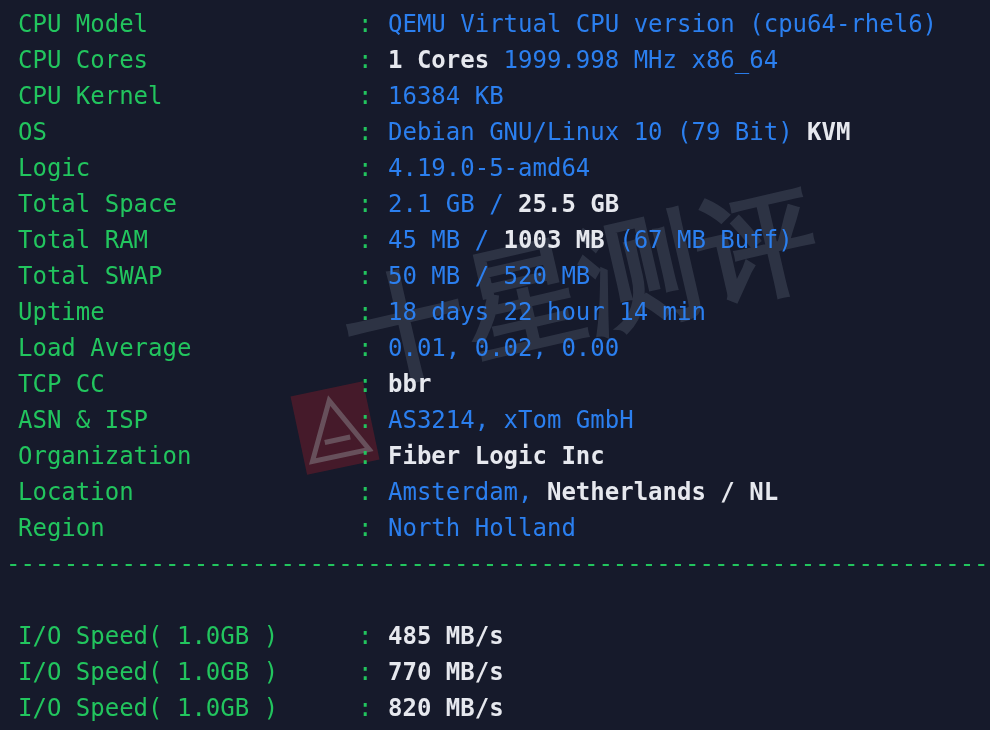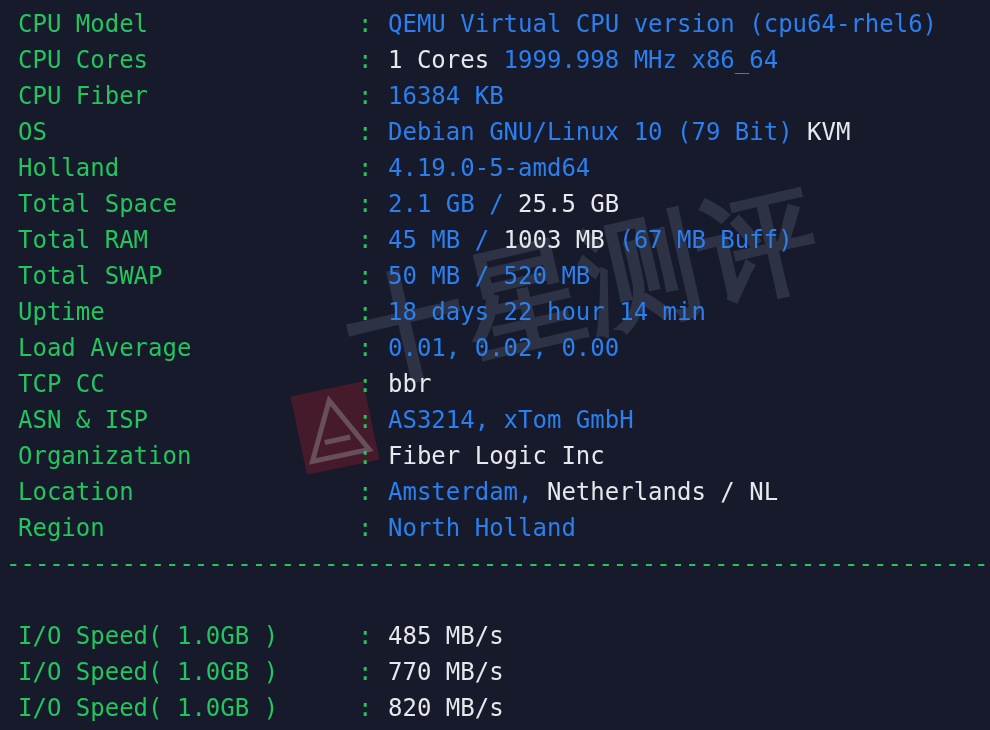--- a/index.html
+++ b/index.html
@@ -24,21 +24,21 @@
   .row { display:block; height:36px; white-space:pre; }
   .label {
     display:inline-block;
     width:340px;
     color:#22C55E;
     vertical-align:top;
   }
   .colon { color:#22C55E; display:inline-block; width:30px; vertical-align:top; }
   .val { vertical-align:top; }
   .b { color:#2B7FEF; }
-  .w { color:#E6E8EE; }
+  .w { color:#E6E8EE;font-weight:bold; }
   .divider {
     display:block;
     height:36px;
     color:#22C55E;
     letter-spacing:0;
     overflow:hidden;
     white-space:pre;
     margin-left:-12px;
     padding-left:0px;
   }
@@ -84,23 +84,23 @@
     <svg width="66" height="70" viewBox="0 0 66 70">
       <path d="M33 6 L62 62 L4 62 Z" fill="none" stroke="#6E5560" stroke-width="5"></path>
       <path d="M20 46 L46 46" fill="none" stroke="#6E5560" stroke-width="5"></path>
     </svg>
   </div>
   <div id="wm-cjk">十星测评</div>
 </div>
 
 <pre id="terminal"><span class="row"><span class="label">CPU Model</span><span class="colon">:</span><span class="val b">QEMU Virtual CPU version (cpu64-rhel6)</span>
 </span><span class="row"><span class="label">CPU Cores</span><span class="colon">:</span><span class="val w">1 Cores </span><span class="val b">1999.998 MHz x86_64</span>
-</span><span class="row"><span class="label">CPU Fiber</span><span class="colon">:</span><span class="val b">16384 KB</span>
+</span><span class="row"><span class="label">CPU Kernel</span><span class="colon">:</span><span class="val b">16384 KB</span>
 </span><span class="row"><span class="label">OS</span><span class="colon">:</span><span class="val b">Debian GNU/Linux 10 (79 Bit) </span><span class="val w">KVM</span>
-</span><span class="row"><span class="label">Holland</span><span class="colon">:</span><span class="val b">4.19.0-5-amd64</span>
+</span><span class="row"><span class="label">Logic</span><span class="colon">:</span><span class="val b">4.19.0-5-amd64</span>
 </span><span class="row"><span class="label">Total Space</span><span class="colon">:</span><span class="val b">2.1 GB / </span><span class="val w">25.5 GB</span>
 </span><span class="row"><span class="label">Total RAM</span><span class="colon">:</span><span class="val b">45 MB / </span><span class="val w">1003 MB</span><span class="val b"> (67 MB Buff)</span>
 </span><span class="row"><span class="label">Total SWAP</span><span class="colon">:</span><span class="val b">50 MB / 520 MB</span>
 </span><span class="row"><span class="label">Uptime</span><span class="colon">:</span><span class="val b">18 days 22 hour 14 min</span>
 </span><span class="row"><span class="label">Load Average</span><span class="colon">:</span><span class="val b">0.01, 0.02, 0.00</span>
 </span><span class="row"><span class="label">TCP CC</span><span class="colon">:</span><span class="val w">bbr</span>
 </span><span class="row"><span class="label">ASN &amp; ISP</span><span class="colon">:</span><span class="val b">AS3214, xTom GmbH</span>
 </span><span class="row"><span class="label">Organization</span><span class="colon">:</span><span class="val w">Fiber Logic Inc</span>
 </span><span class="row"><span class="label">Location</span><span class="colon">:</span><span class="val b">Amsterdam, </span><span class="val w">Netherlands / NL</span>
 </span><span class="row"><span class="label">Region</span><span class="colon">:</span><span class="val b">North Holland</span>

